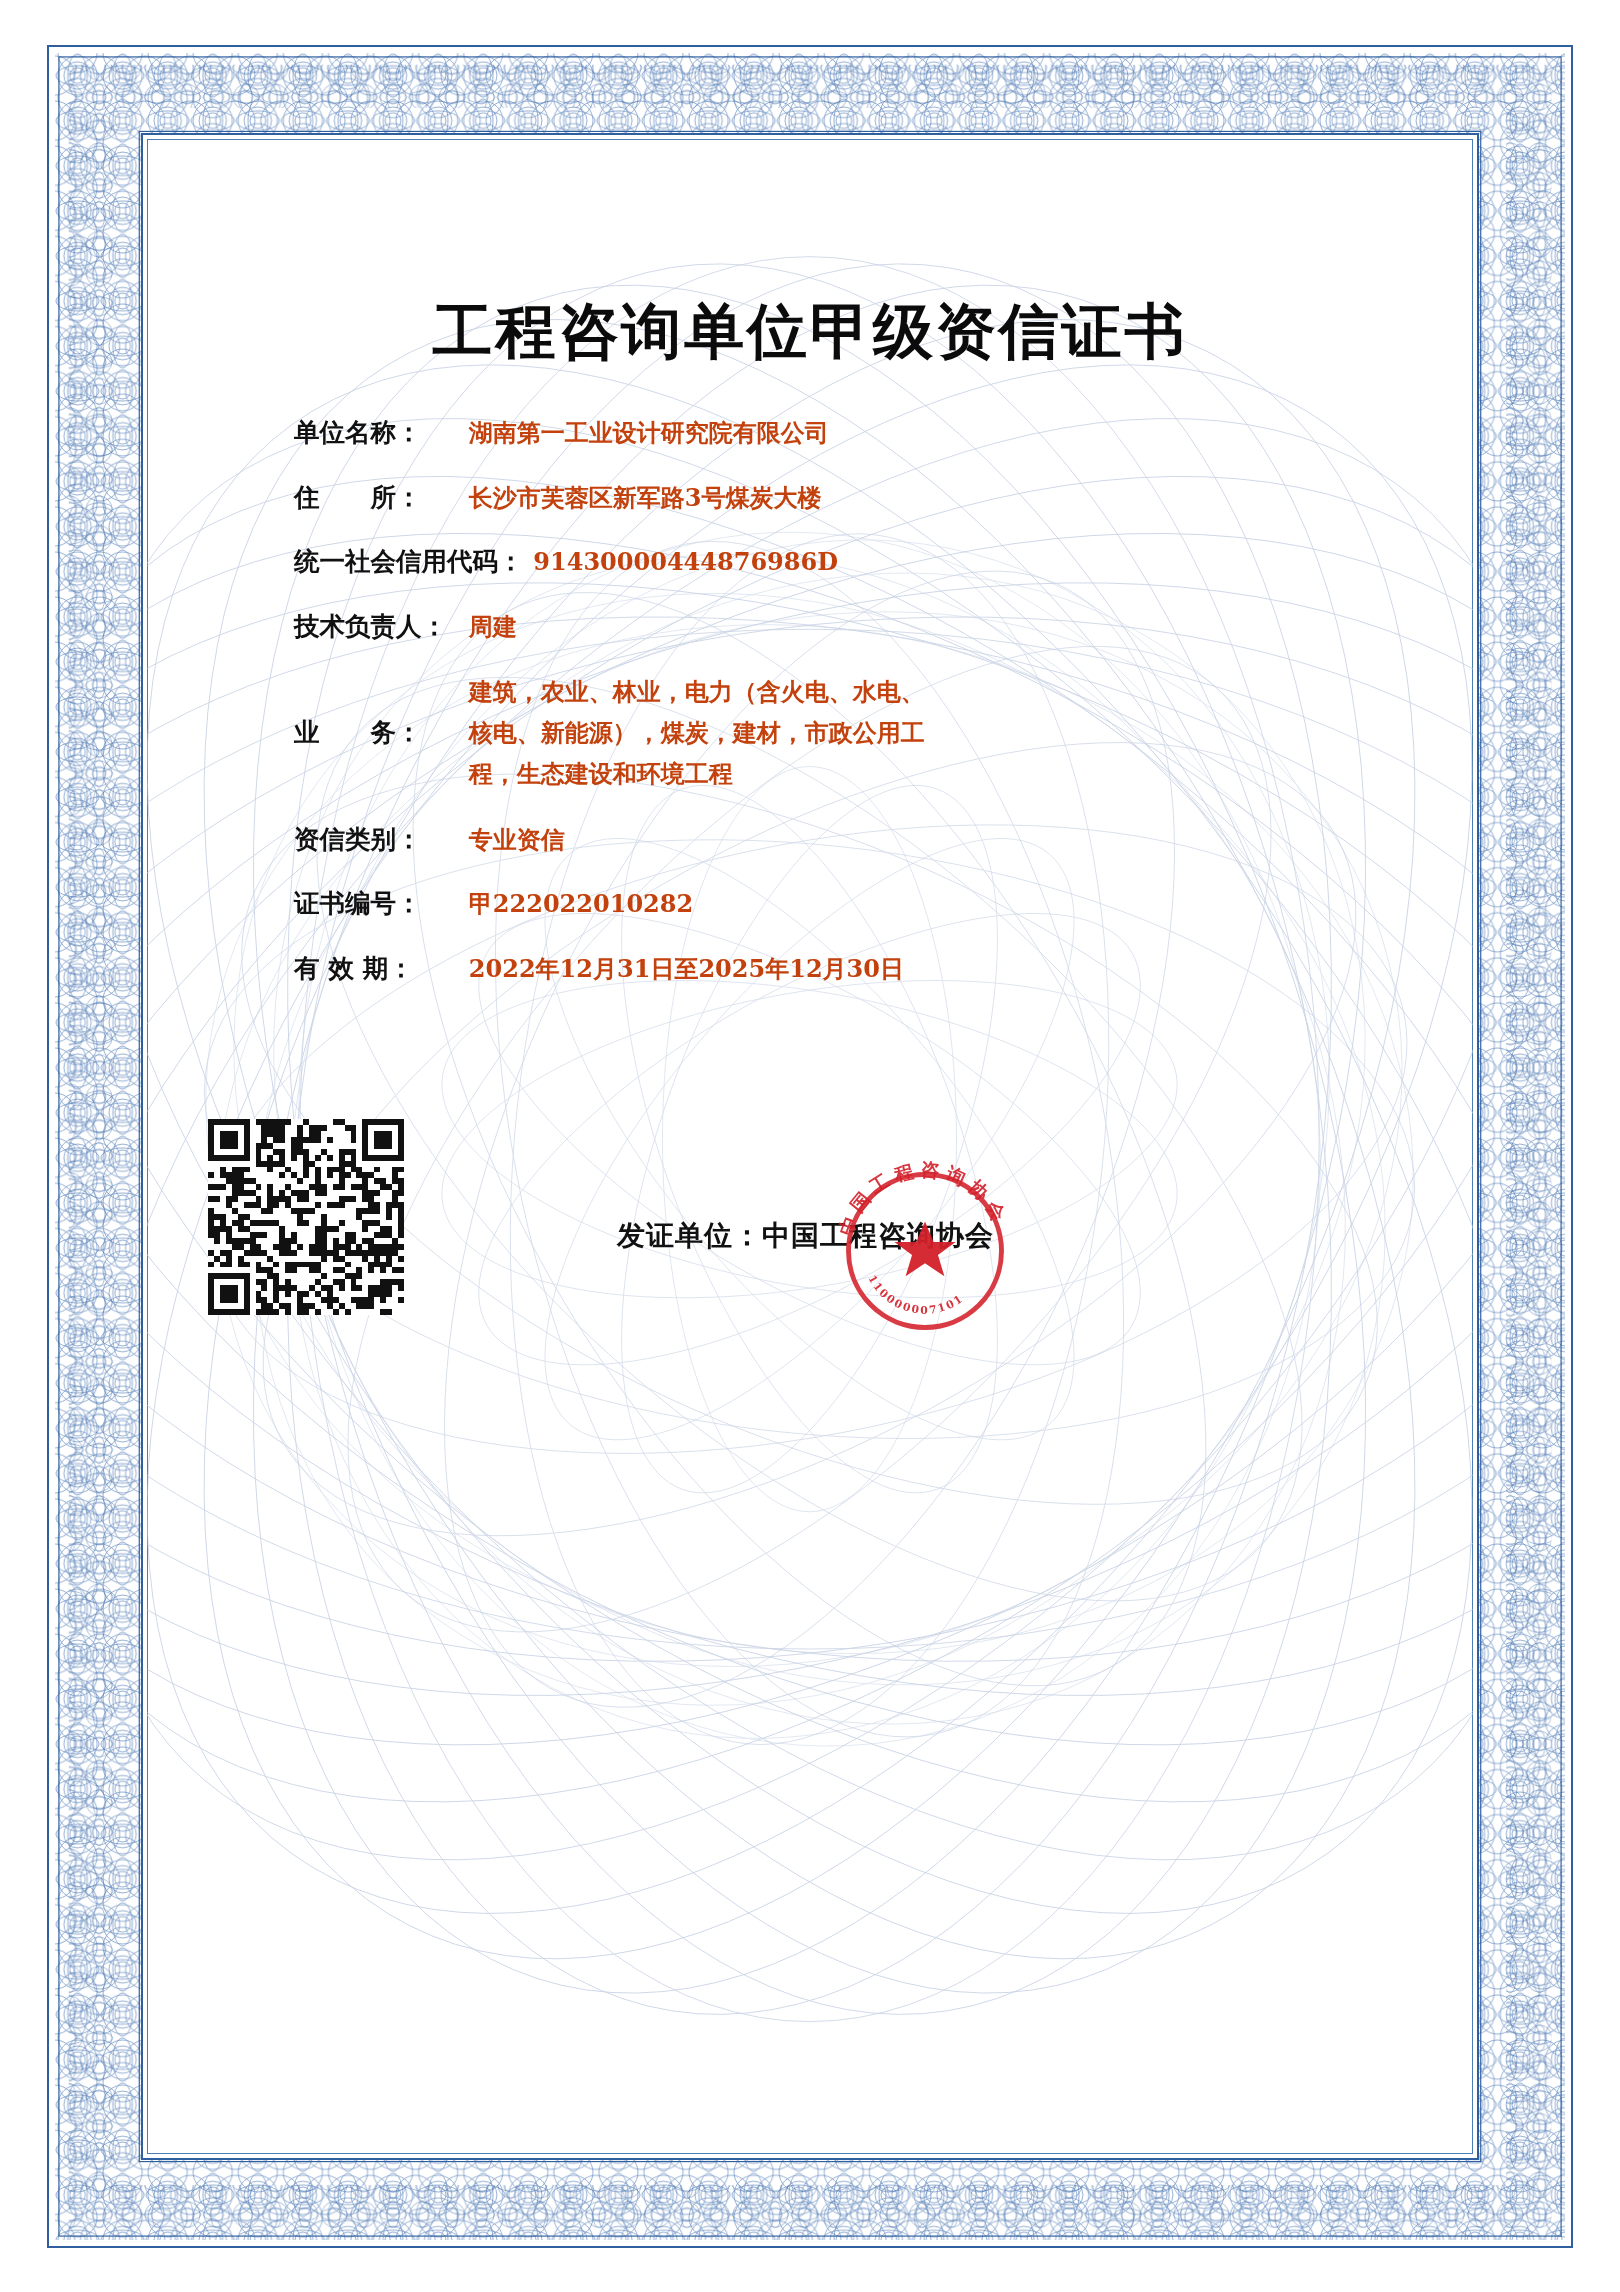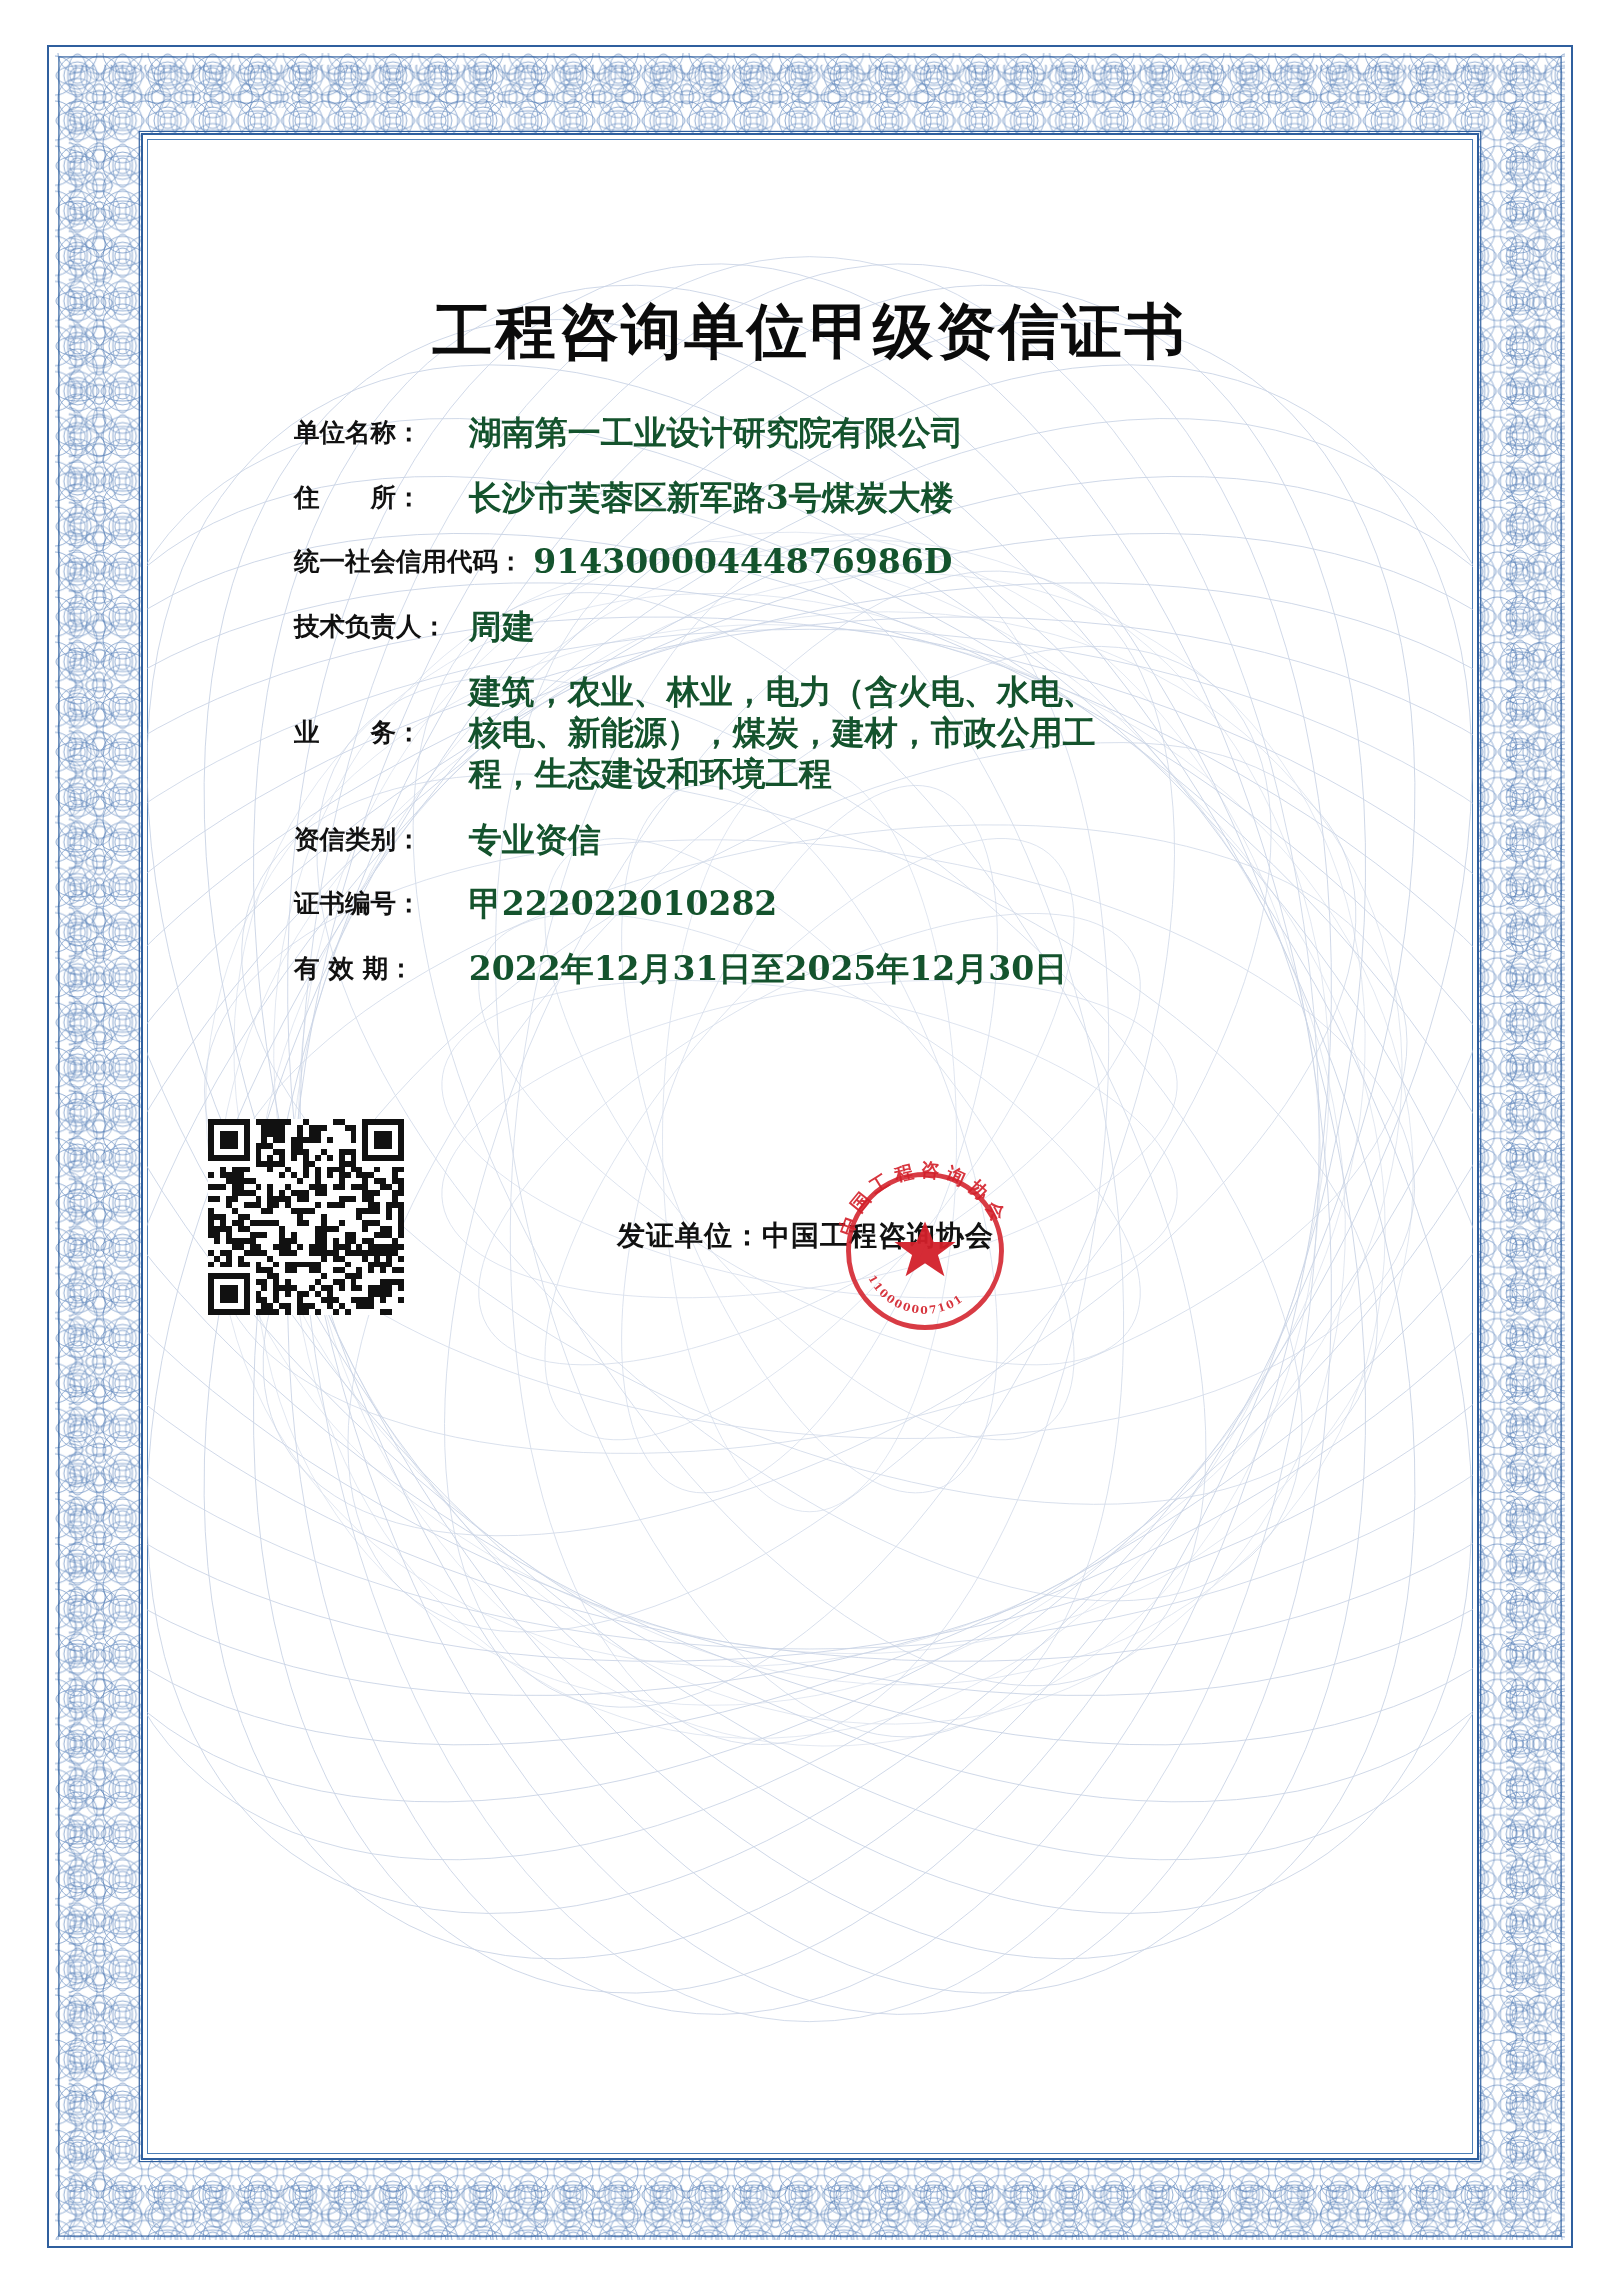--- a/index.html
+++ b/index.html
@@ -123,22 +123,22 @@
     white-space: pre;
     flex: 0 0 auto;
     line-height: 39px;
   }
   .field-label.w-narrow { min-width: 165px; }
   .field-label.w-wide   { min-width: 165px; }
 
   .field-value {
     font-family: "DejaVu Serif", "Liberation Serif", serif;
     font-weight: bold;
-    font-size: 33px;
-    color: #14532d;
+    font-size: 24px;
+    color: #c2410c;
     line-height: 39px;
     margin-left: 9.8px;
     white-space: pre-wrap;
   }
   .field-value.multiline { line-height: 41px; max-width: 784px; }
 
   
   .issuer-line {
     position: absolute;
     left: 470px;

